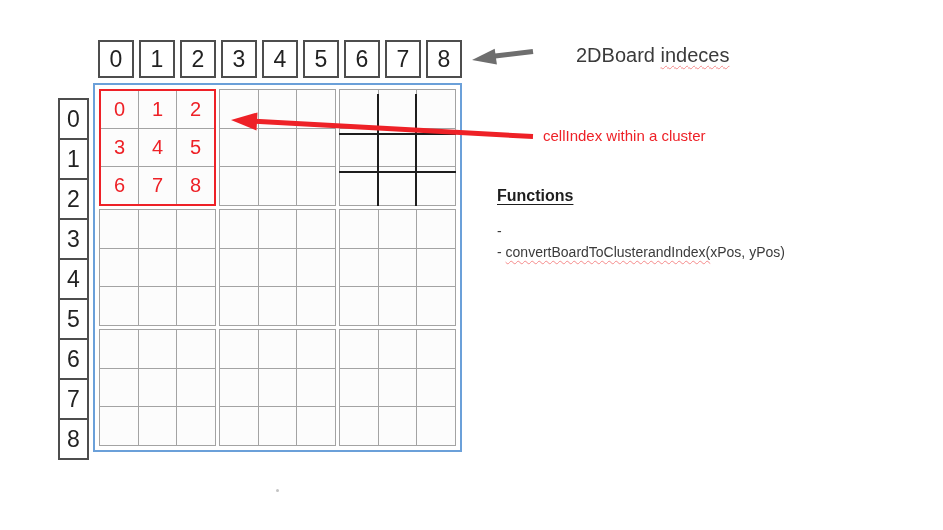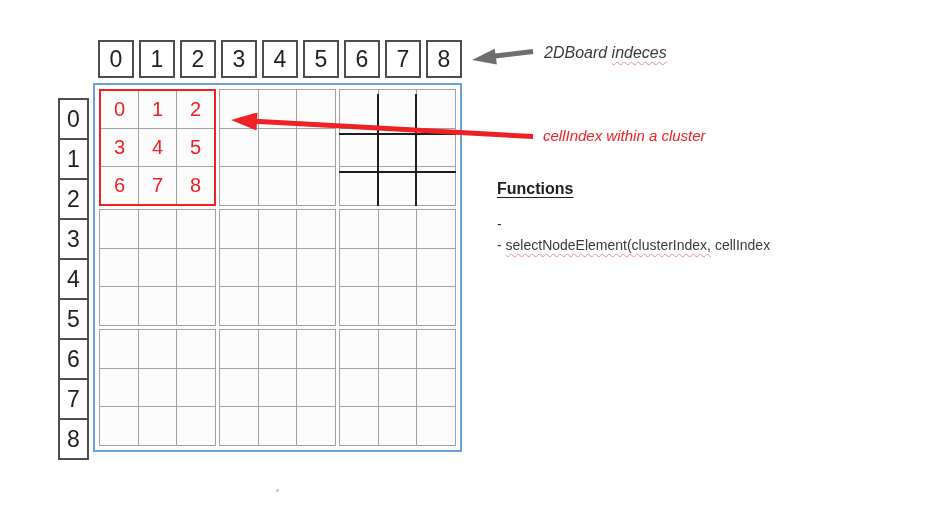--- a/index.html
+++ b/index.html
@@ -41,29 +41,29 @@
   }
   .cluster.highlight{border:2px solid var(--accent-red);position:relative;z-index:2;}
   .cell{background:#fcfcfc;display:flex;align-items:center;justify-content:center;}
   .cell.red-num{color:var(--accent-red);font-size:20px;}
   
   .hash-line{position:absolute;background:var(--hash-black);z-index:3;}
   .hash-v{width:2px;height:112px;top:94px;}
   .hash-h{height:2px;width:117px;left:339px;}
   
   .ann{position:absolute;white-space:nowrap;}
-  .board-indices-label{left:544px;top:44px;font-size:16px;color:var(--text-dark);font-style:italic;}
-  .cell-index-label{left:543px;top:127px;font-size:15px;color:var(--accent-red);font-style:italic;}
+  .board-indices-label{left:576px;top:44px;font-size:20px;color:var(--text-dark);}
+  .cell-index-label{left:543px;top:127px;font-size:15px;color:var(--accent-red);}
   .squiggle{
     text-decoration-line:underline;text-decoration-style:wavy;
     text-decoration-color:var(--squiggle-red);text-decoration-thickness:1px;
     text-underline-offset:3px;
   }
   
-  .functions-panel{position:absolute;left:497px;top:180px;width:440px;color:var(--text-dark);}
+  .functions-panel{position:absolute;left:497px;top:187px;width:440px;color:var(--text-dark);}
   .fn-heading{
     font-size:16px;font-weight:600;color:#1e1e1e;display:inline-block;
     text-decoration:underline;text-underline-offset:3px;margin:0 0 16px 0;
   }
   .fn-line{font-size:14px;line-height:21px;white-space:nowrap;}
   
   .arrows{position:absolute;left:0;top:0;width:943px;height:530px;z-index:5;pointer-events:none;}
   .stray-dot{position:absolute;left:276px;top:489px;width:3px;height:3px;border-radius:50%;background:#c3c3c3;}
 </style>
 </head>
@@ -204,21 +204,21 @@
     <div class="hash-line hash-h" style="top:171px"></div>
   </div>
 
   <div class="ann board-indices-label"><span>2DBoard </span><span class="squiggle">indeces</span></div>
   <div class="ann cell-index-label">cellIndex within a cluster</div>
 
   <div class="functions-panel">
     <div class="fn-heading">Functions</div>
     <div>
         <div class="fn-line"><span>-</span></div>
-        <div class="fn-line"><span>- </span><span class="squiggle">selectNodeElement(clusterIndex,</span><span> cellIndex</span></div>
+        <div class="fn-line"><span>- </span><span class="squiggle">convertBoardToClusterandIndex(</span><span>xPos, yPos)</span></div>
       </div>
   </div>
 
   <svg class="arrows" viewBox="0 0 943 530">
     <g>
       <line x1="533" y1="51.5" x2="493" y2="56.2" stroke="#6e6e6e" stroke-width="5"></line>
       <polygon points="472,60 494.7,48.8 496.9,64.6" fill="#6e6e6e"></polygon>
     </g>
     <g>
       <line x1="533" y1="136.5" x2="255" y2="121.3" stroke="#ee2127" stroke-width="5"></line>

